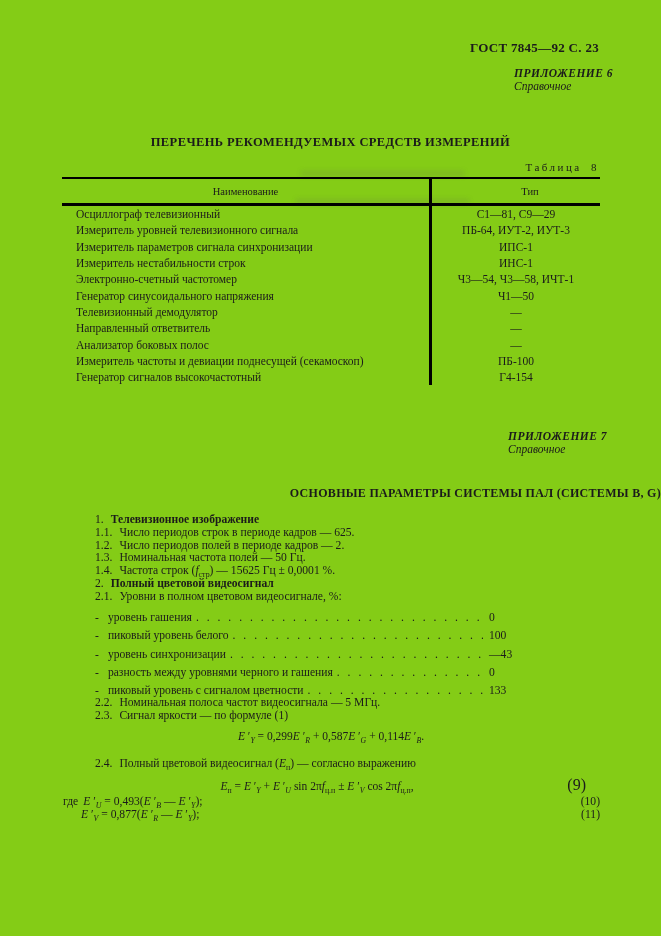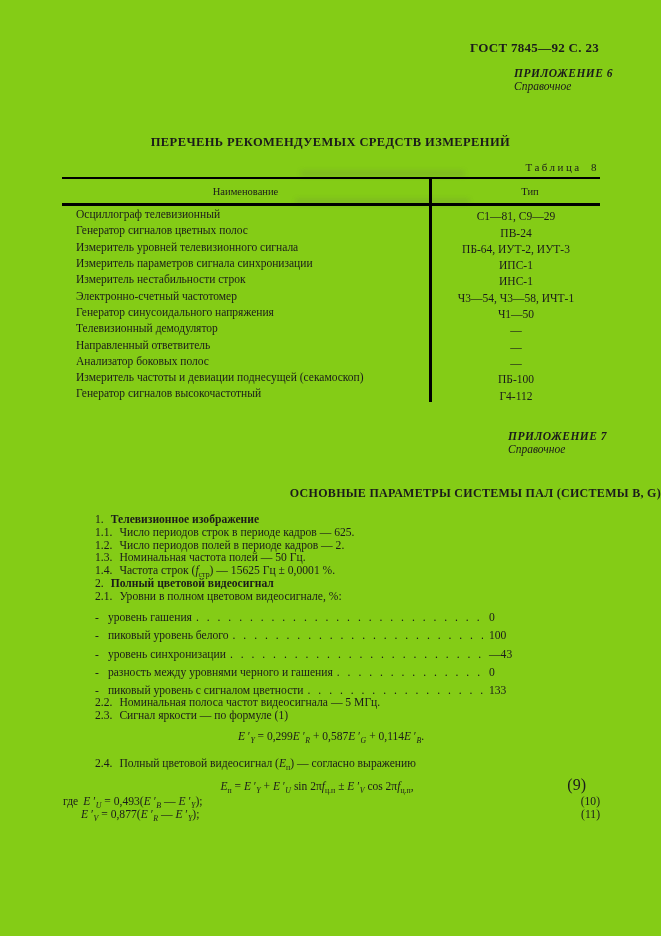--- a/index.html
+++ b/index.html
@@ -16,21 +16,21 @@
 
   .title1{position:absolute;top:135px;left:0;width:661px;text-align:center;font-weight:bold;font-size:12.5px;letter-spacing:0.4px;}
   .tbl-caption{position:absolute;top:161px;right:62px;font-size:11px;letter-spacing:2.5px;word-spacing:4px;}
 
   .smudge{position:absolute;background:rgba(90,90,90,0.12);filter:blur(2px);border-radius:3px;}
   .s1{left:300px;top:170px;width:165px;height:7px;}
   .s2{left:295px;top:198px;width:175px;height:7px;}
 
   .tbl{position:absolute;top:177px;left:62px;width:538px;border-top:2px solid #000;}
   .thead{display:flex;align-items:center;height:24px;border-bottom:3px solid #000;font-size:10.5px;gap:28px;}
-  .trow{display:flex;align-items:flex-end;height:16.3px;font-size:11.5px;}
+  .trow{display:flex;align-items:center;height:16.3px;font-size:11.5px;}
   .c1{width:370px;box-sizing:border-box;border-right:3px solid #000;align-self:stretch;display:flex;align-items:center;}
   .thead .c1{justify-content:center;}
   .trow .c1{padding-left:14px;}
   .c2{flex:1;text-align:center;}
 
   .title2{position:absolute;top:486px;left:0;width:661px;text-align:right;font-weight:bold;font-size:12px;letter-spacing:0.3px;}
 
   .list{position:absolute;top:514px;left:95px;width:500px;font-size:11.6px;line-height:12.75px;}
   .num{margin-right:7px;}
   .b{font-weight:bold;}
@@ -78,24 +78,20 @@
   <div class="tbl">
     <div class="thead">
       <div class="c1">Наименование</div>
       <div class="c2">Тип</div>
     </div>
     <div class="trow">
         <div class="c1">Осциллограф телевизионный</div>
         <div class="c2">С1—81, С9—29</div>
       </div>
     <div class="trow">
-        <div class="c1">Генератор сигналов цветных полос</div>
-        <div class="c2">ПВ-24</div>
-      </div>
-    <div class="trow">
         <div class="c1">Измеритель уровней телевизионного сигнала</div>
         <div class="c2">ПБ-64, ИУТ-2, ИУТ-3</div>
       </div>
     <div class="trow">
         <div class="c1">Измеритель параметров сигнала синхронизации</div>
         <div class="c2">ИПС-1</div>
       </div>
     <div class="trow">
         <div class="c1">Измеритель нестабильности строк</div>
         <div class="c2">ИНС-1</div>
@@ -119,21 +115,21 @@
     <div class="trow">
         <div class="c1">Анализатор боковых полос</div>
         <div class="c2">—</div>
       </div>
     <div class="trow">
         <div class="c1">Измеритель частоты и девиации поднесущей (секамоскоп)</div>
         <div class="c2">ПБ-100</div>
       </div>
     <div class="trow">
         <div class="c1">Генератор сигналов высокочастотный</div>
-        <div class="c2">Г4-112</div>
+        <div class="c2">Г4-154</div>
       </div>
   </div>
 
   <div class="apdx apdx7">
     <div class="apdx-title">ПРИЛОЖЕНИЕ 7</div>
     <div class="apdx-note">Справочное</div>
   </div>
 
   <div class="title2">ОСНОВНЫЕ ПАРАМЕТРЫ СИСТЕМЫ ПАЛ (СИСТЕМЫ B, G)</div>
 

